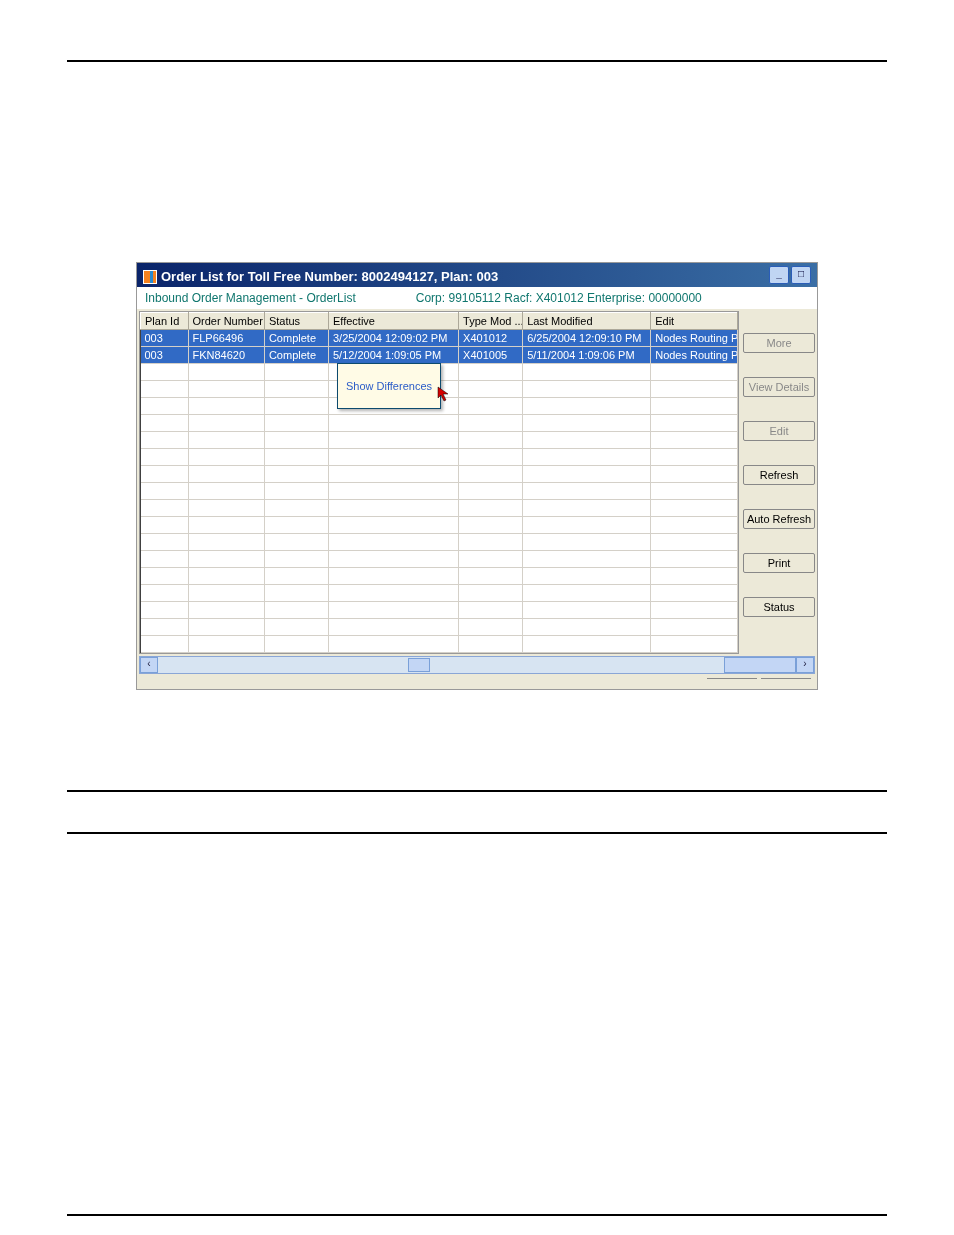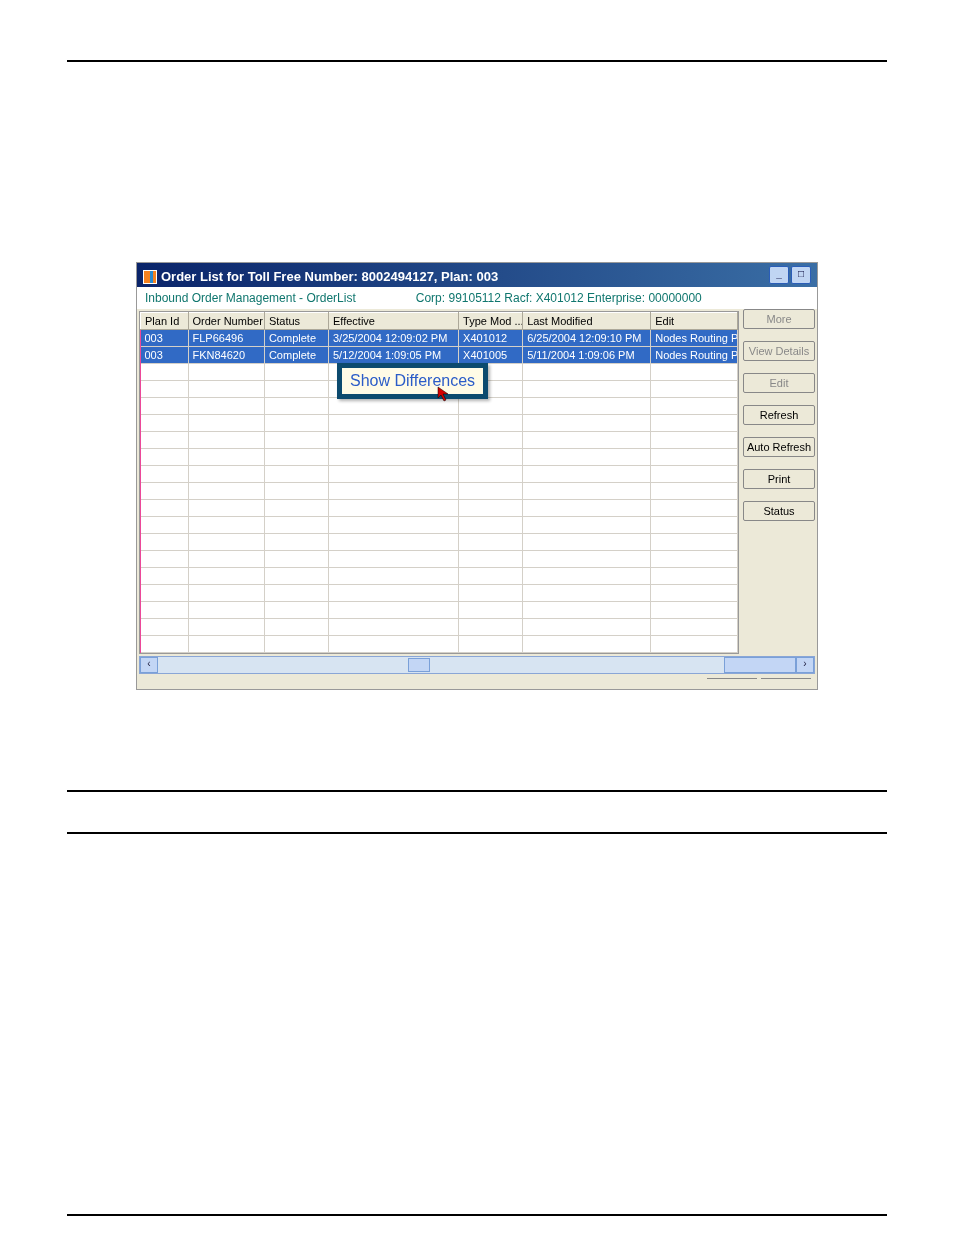--- a/index.html
+++ b/index.html
@@ -51,21 +51,21 @@
     .sub-bar {
       background:#fff;
       padding:4px 8px;
       font-size:12px;
       color:#0f766e;
       display:flex;
     }
     .sub-bar .left { flex:0 0 auto; margin-right:60px; }
     .sub-bar .right { flex:1; }
     .content-area { display:flex; }
-    .grid-wrap { flex:1; background:#ec4899; border:1px solid #999; margin:2px; }
+    .grid-wrap { flex:1; background:#404040; border:1px solid #999; margin:2px; }
     .grid {
       width:100%;
       border-collapse:collapse;
       font-size:11px;
       table-layout:fixed;
     }
     .grid th {
       background:#ece9d8;
       border:1px solid #aca899;
       border-top:1px solid #fff;
@@ -87,41 +87,42 @@
     }
     .grid tr.selected td {
       background:#316ac5;
       color:#fff;
     }
     .grid tr.empty td { background:#fff; }
     .side-buttons {
       width:72px;
       display:flex;
       flex-direction:column;
-      gap:12px;
-      padding:0 2px;
+      gap:24px;
+      padding:8px 2px;
+      margin-top:16px;
     }
     .side-btn {
       background:#ece9d8;
       border:1px solid #888;
       font-size:11px;
       padding:3px 0;
       text-align:center;
       cursor:pointer;
       border-radius:2px;
     }
     .side-btn.disabled { color:#888; }
     .context-menu {
       position:absolute;
       left:200px; top:100px;
       background:#fffbe6;
-      border:5px solid #0c4a6e;
+      border:1px solid #0c4a6e;
       box-shadow:2px 2px 3px rgba(0,0,0,0.3);
-      font-size:16px;
-      padding:4px 8px;
+      font-size:11px;
+      padding:16px 8px;
       color:#2b5cc8;
     }
     .cursor {
       position:absolute;
       left:300px; top:123px;
       width:0;height:0;
     }
     .cursor svg { width:16px;height:16px; }
     .scroll-bar {
       height:16px;background:#d7e4f2;border:1px solid #8aa6d6;margin:0 2px 2px;

